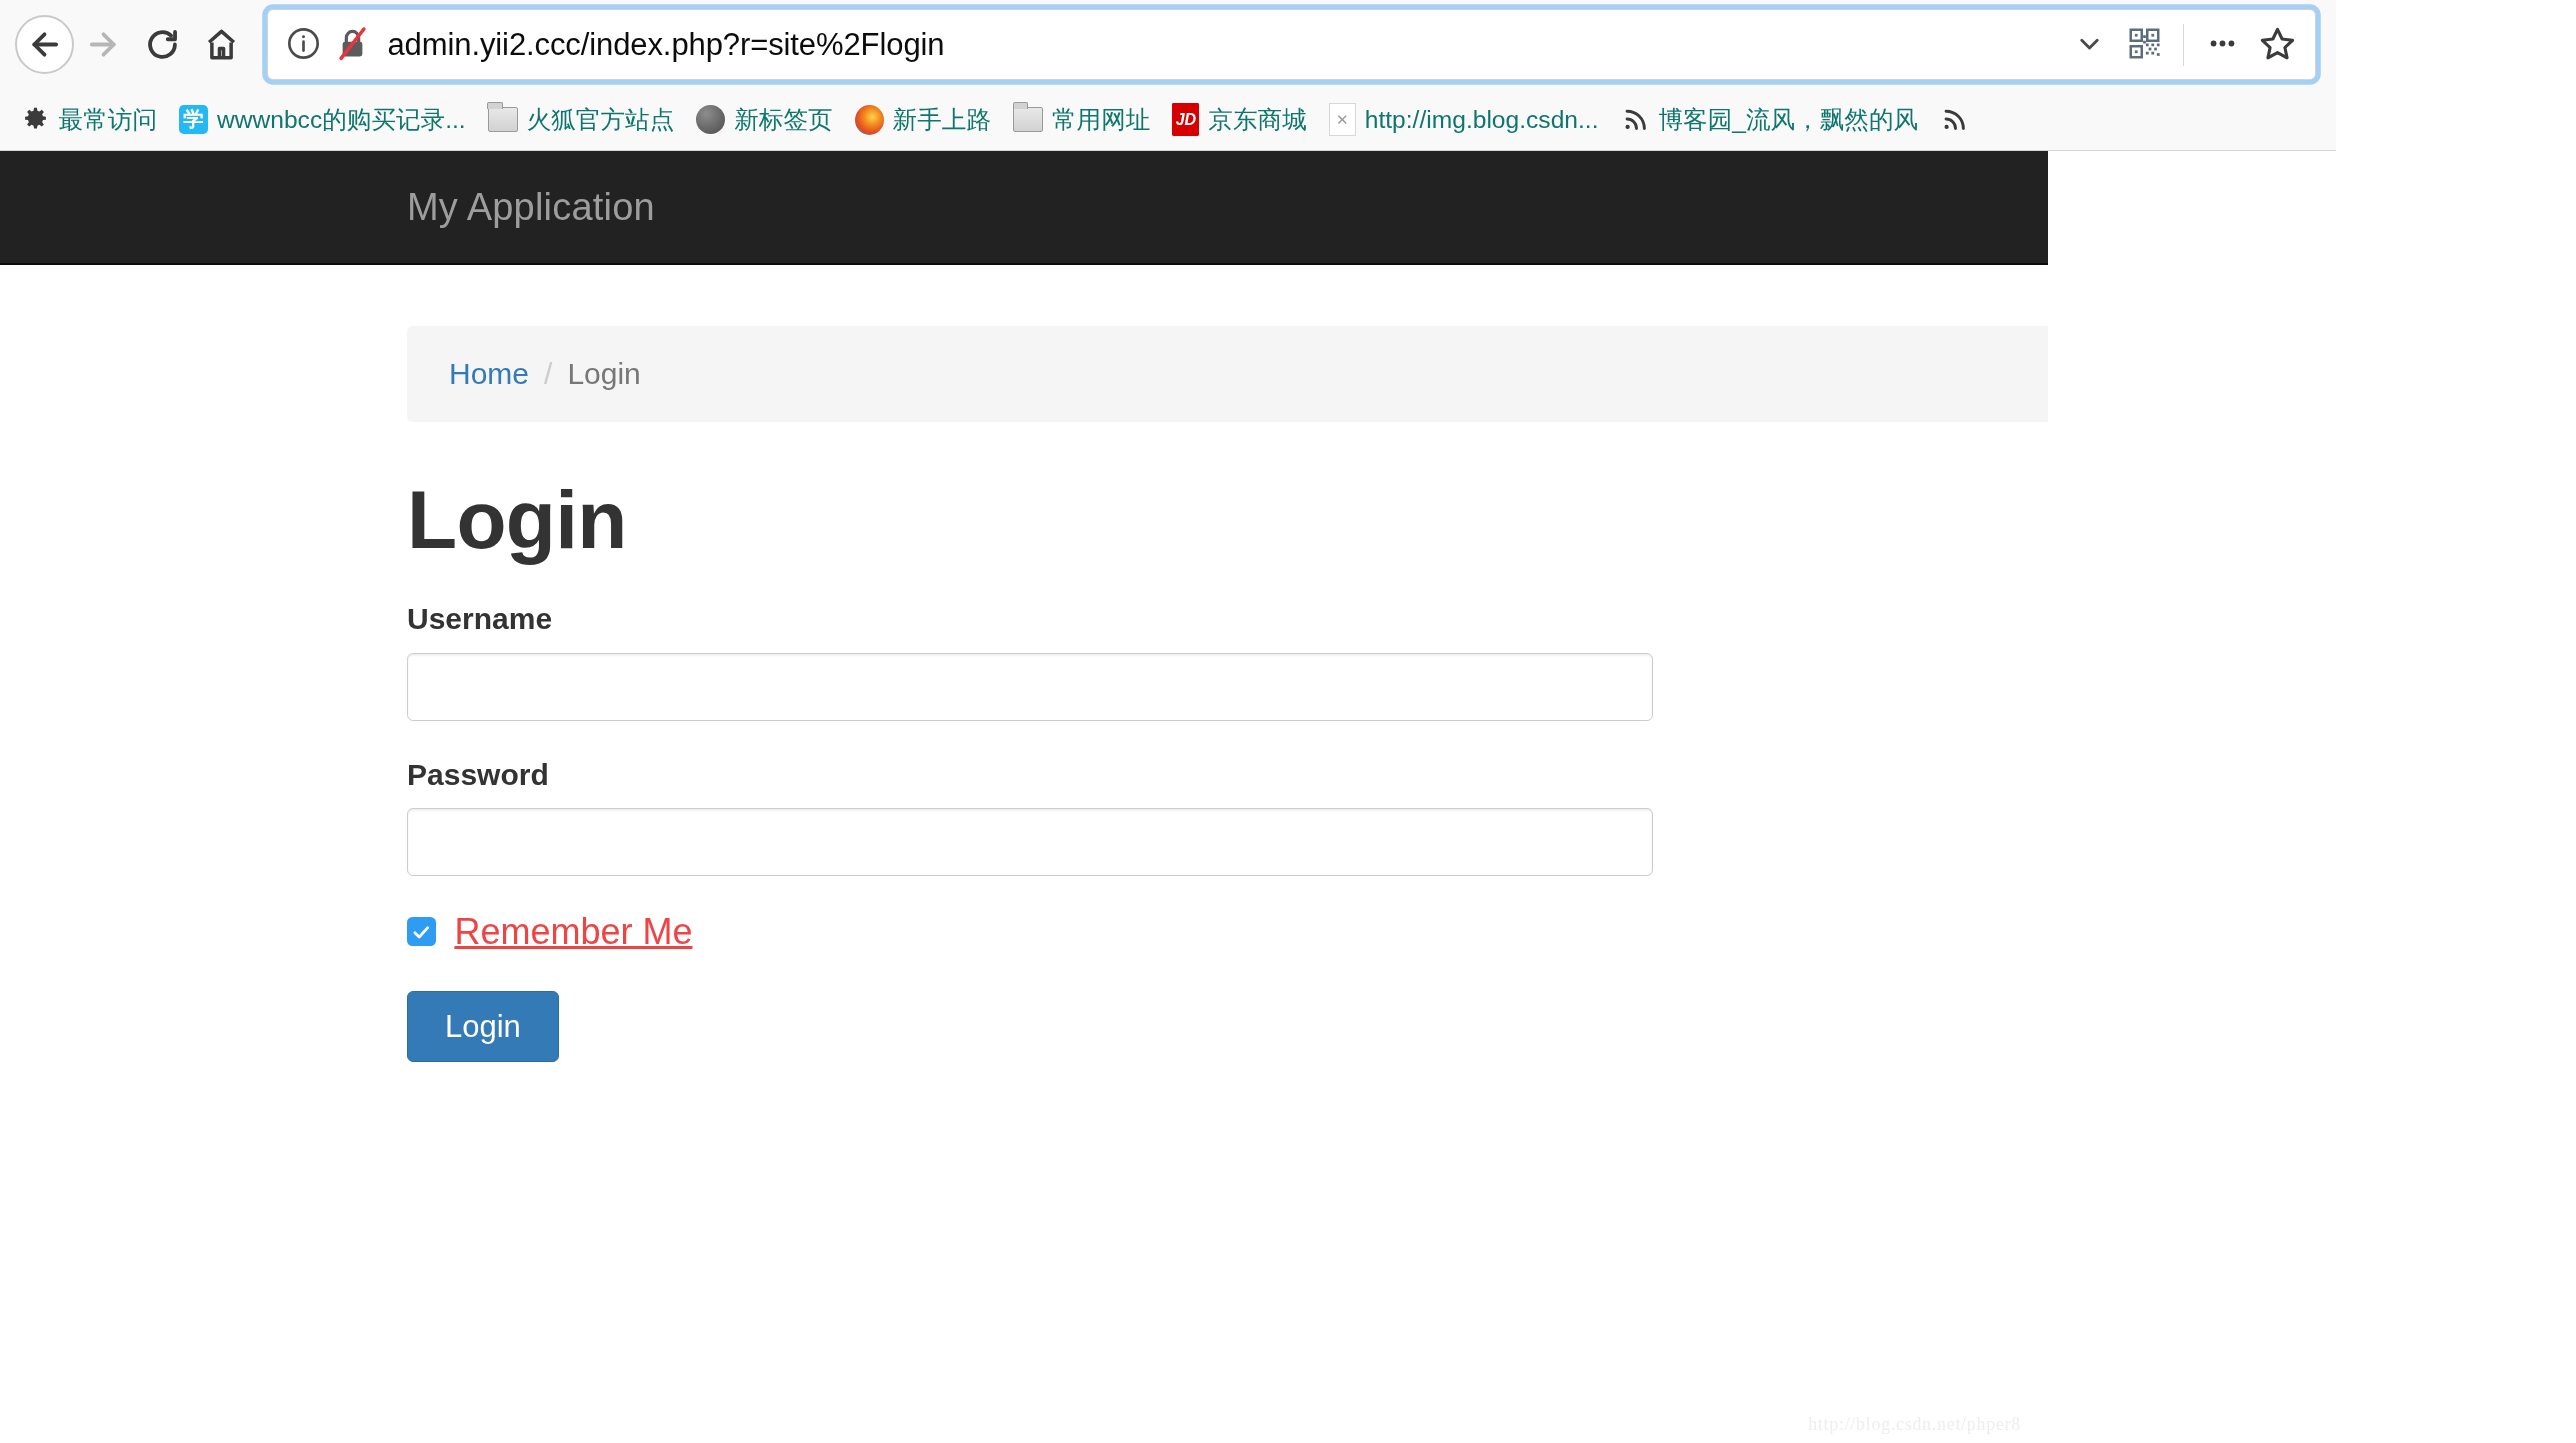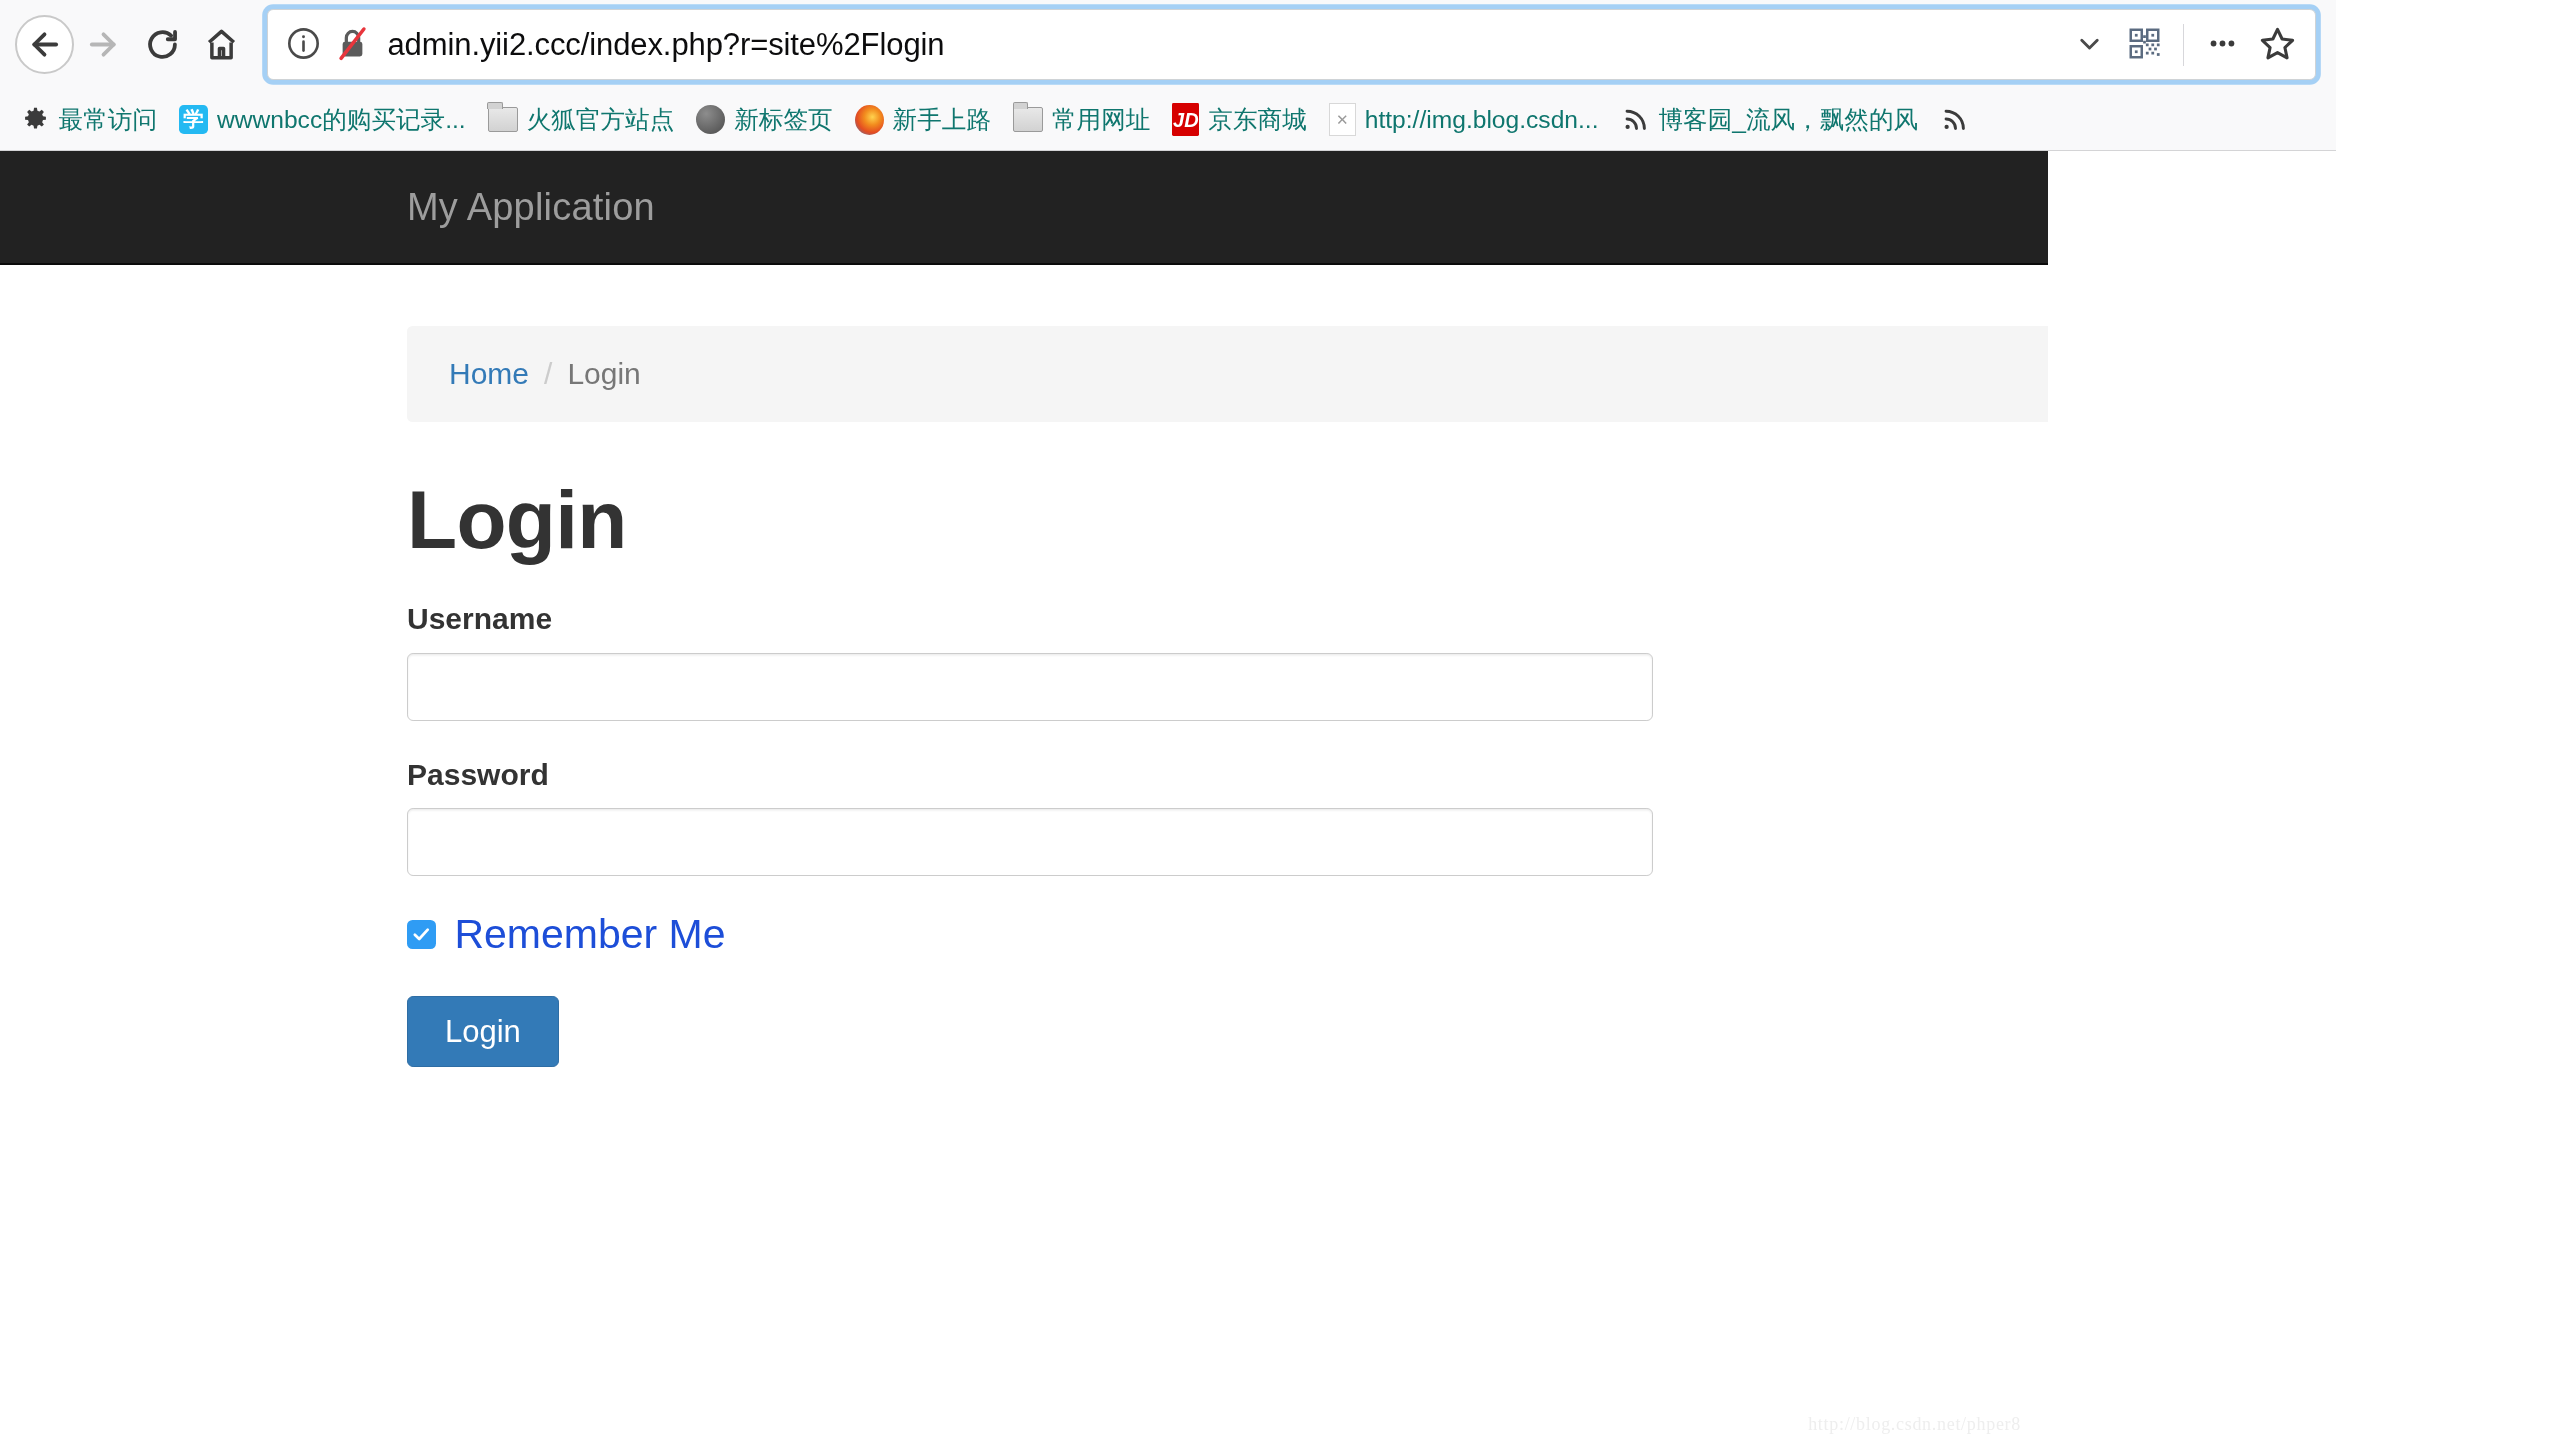--- a/index.html
+++ b/index.html
@@ -157,21 +157,21 @@
     width: 29px; height: 29px;
   }
   .bm-ico.firefox {
     border-radius: 50%;
     background: radial-gradient(circle at 60% 40%, #ffd34e 0%, #f28c1e 32%, #e44c21 62%, #3b7dc4 100%);
     width: 29px; height: 30px;
   }
   .bm-ico.jd {
     background: #d60000;
     color: #ffffff;
-    font-size: 20px;
+    font-size: 16px;
     font-weight: bold;
     font-style: italic;
     width: 27px; height: 33px;
     border-radius: 1.4px;
   }
   .bm-ico.pagelink {
     background: #ffffff;
     border: 0.7px solid #d8d8d8;
     color: #9a9a9a;
     font-size: 15px;
@@ -277,22 +277,23 @@
     height: 29px;
     border-radius: 5.5px;
     background: #2f9cf4;
     display: flex;
     align-items: center;
     justify-content: center;
     flex: none;
   }
   #remember-checkbox svg { display: block; }
   #remember-label {
-    font-size: 41px;
-    color: #1d4ed8;
+    font-size: 36px;
+    color: #ef4444;
+    text-decoration: underline;
   }
 
   #login-button {
     margin-top: 38px;
     background: #337ab7;
     border: 1.4px solid #2e6da4;
     border-radius: 6.1px;
     color: #ffffff;
     font-size: 31px;
     padding: 19px 37px;

